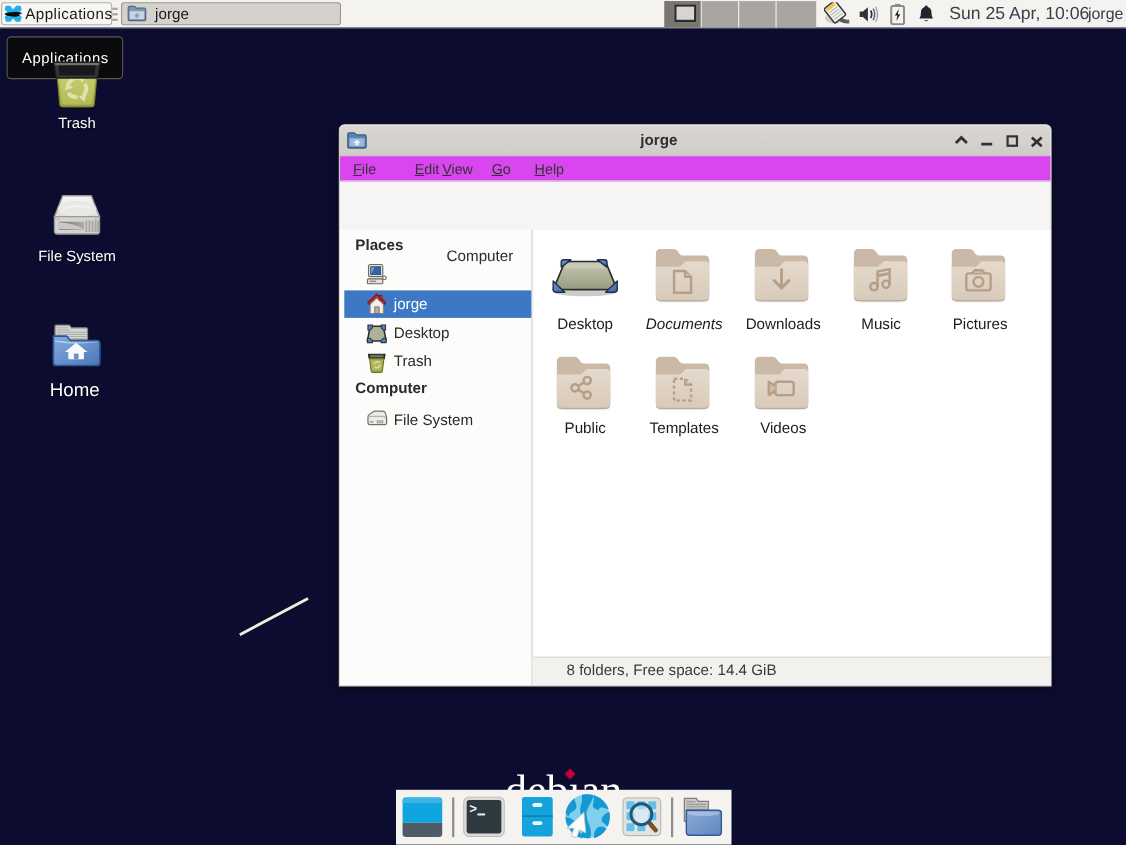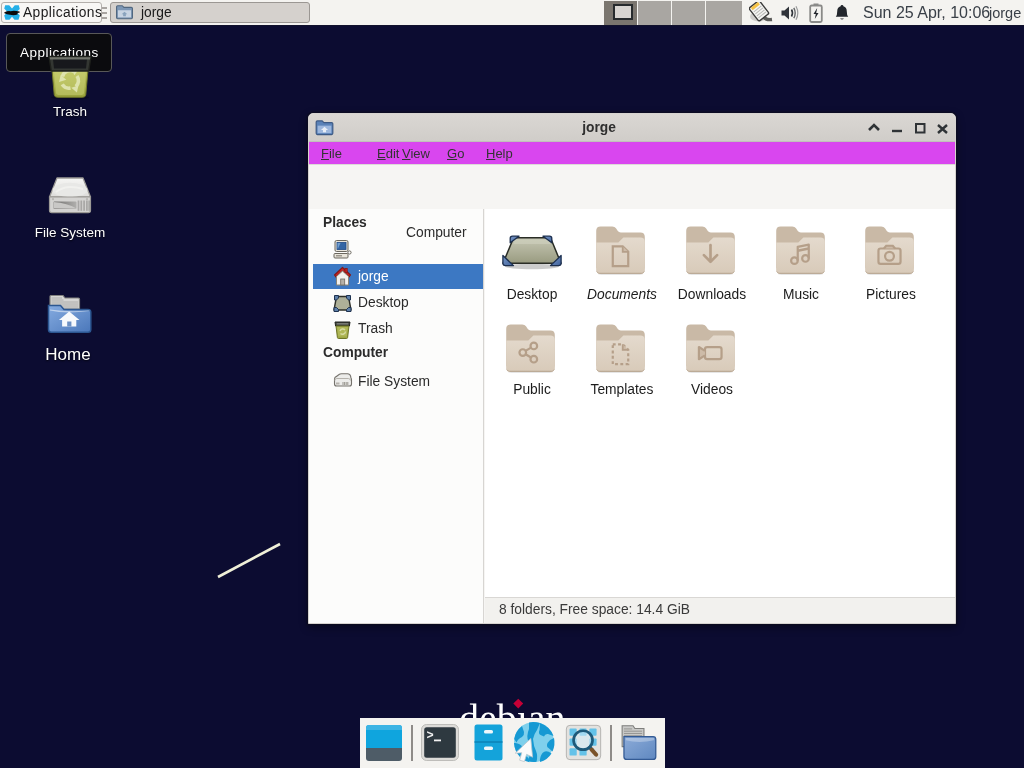--- a/index.html
+++ b/index.html
@@ -350,21 +350,21 @@
     <svg class="abs fold" viewBox="0 0 48 48" style="left:199px;top:111px;">
         <use href="#folderbase"></use>
         <g class="emb" transform="translate(0 8)" fill="none" stroke="#b59f89" stroke-width="2">
           <rect x="19" y="16.5" width="15" height="11" rx="2"></rect>
           <path d="M19 20 l-5.5 -3.5 v11 l5.5 -3.5" fill="#cdbba8" stroke-linejoin="round"></path>
         </g>
       </svg>
   </div>
 
   <div class="abs" style="left:176px;top:483px;width:470px;height:26px;background:#f2f1ee;border-top:1px solid #d9d7d4;display:flex;align-items:center;">
-    <span style="margin-left:14px;font-size:13.8px;color:#3a3a3a;position:relative;top:-1.5px;">8 folders, Free space: 14.4 GiB</span>
+    <span style="margin-left:30px;font-size:13.8px;color:#3a3a3a;position:relative;top:-1.5px;">8 folders, Free space: 14.4 GiB</span>
   </div>
 </div>
 
 <div class="abs" style="left:459px;top:661px;width:200px;height:55px;color:#ffffff;font-family:'Liberation Serif',serif;font-size:40px;margin-top:34px;">debıan<span class="abs" style="left:56px;top:4.7px;width:6.5px;height:6.5px;background:#c60036;transform:rotate(45deg);"></span></div>
 
 <div class="abs" id="dock" style="left:360px;top:718px;width:305px;height:50px;background:#f4f3f0;">
 
   <svg class="abs" style="left:4px;top:5px;" width="40" height="40" viewBox="0 0 40 40">
     <path d="M2 5 q0-3 3-3 h30 q3 0 3 3 v20 H2 Z" fill="#0fa5de"></path>
     <path d="M2 25 h36 v10 q0 3-3 3 H5 q-3 0-3-3 z" fill="#4e5c67"></path>

